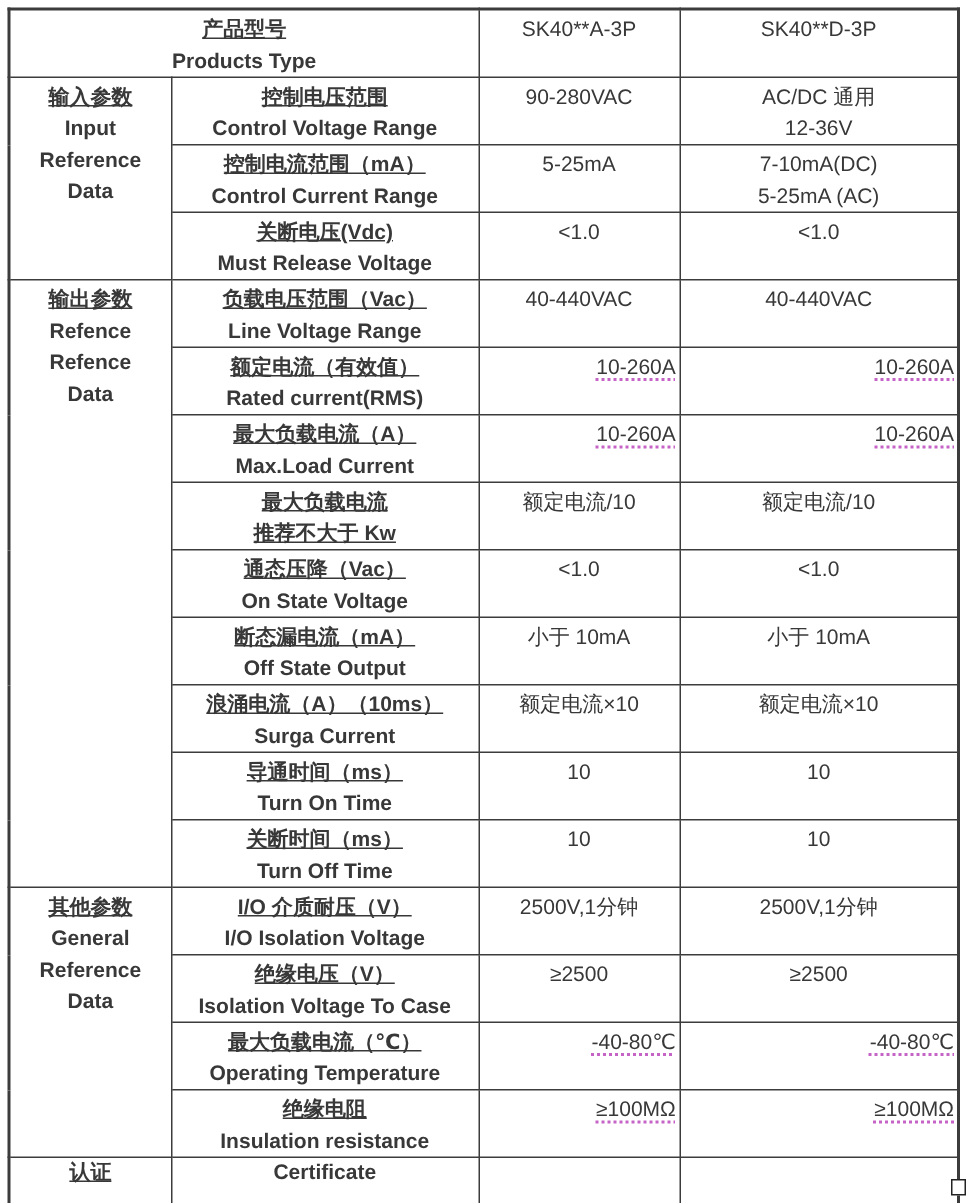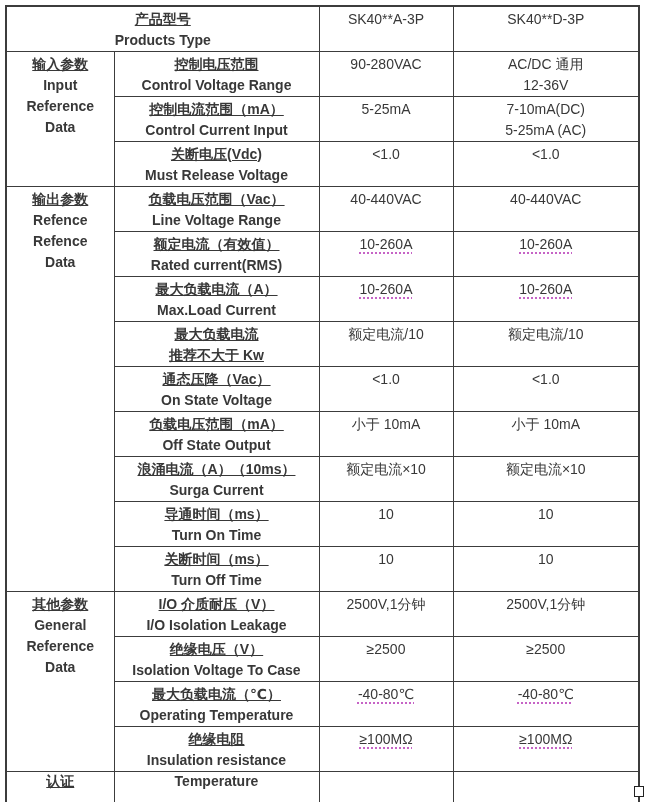--- a/index.html
+++ b/index.html
@@ -25,21 +25,21 @@
   }
   tr.r2{height:43px;}
   tr.r1{height:20px;}
   tr.rs{height:33px;}
   .zh{font-weight:bold;text-decoration:underline;}
   .en{font-weight:bold;}
   .vline{font-weight:normal;min-height:0;}
   .rg{font-weight:normal;margin-top:27px;}
   tr.r1 td{padding-top:0;line-height:19px;}
   
-  .sq{ text-decoration:underline dotted #c663c6 2px; text-underline-offset:3px; }
+  .sq{ text-decoration:underline dotted #c663c6 2px; text-underline-offset:3px;text-align:right; }
   
   .handle{
     position:absolute;left:634px;top:786px;width:8px;height:9px;
     border:1px solid #222;background:#fff;
   }
 </style>
 </head>
 <body>
 
 <table class="spec">
@@ -80,21 +80,21 @@
       <div class="vline"></div>
     </td>
     <td>
       <div class="vline">AC/DC 通用</div>
       <div class="vline">12-36V</div>
     </td>
   </tr>
   <tr class="r2">
     <td>
       <div class="zh">控制电流范围（mA）</div>
-      <div class="en">Control Current Input</div>
+      <div class="en">Control Current Range</div>
     </td>
     <td>
       <div class="vline">5-25mA</div>
     </td>
     <td>
       <div class="vline">7-10mA(DC)</div>
       <div class="vline">5-25mA (AC)</div>
     </td>
   </tr>
   <tr class="r2">
@@ -171,21 +171,21 @@
     </td>
     <td>
       <div class="vline">&lt;1.0</div>
     </td>
     <td>
       <div class="vline">&lt;1.0</div>
     </td>
   </tr>
   <tr class="r2">
     <td>
-      <div class="zh">负载电压范围（mA）</div>
+      <div class="zh">断态漏电流（mA）</div>
       <div class="en">Off State Output</div>
     </td>
     <td>
       <div class="vline">小于 10mA</div>
     </td>
     <td>
       <div class="vline">小于 10mA</div>
     </td>
   </tr>
   <tr class="r2">
@@ -227,21 +227,21 @@
 
   <tr class="r2">
     <td rowspan="4">
       <div class="zh">其他参数</div>
       <div class="en">General</div>
       <div class="en">Reference</div>
       <div class="en">Data</div>
     </td>
     <td>
       <div class="zh">I/O 介质耐压（V）</div>
-      <div class="en">I/O Isolation Leakage</div>
+      <div class="en">I/O Isolation Voltage</div>
     </td>
     <td>
       <div class="vline">2500V,1分钟</div>
     </td>
     <td>
       <div class="vline">2500V,1分钟</div>
     </td>
   </tr>
   <tr class="r2">
     <td>
@@ -278,21 +278,21 @@
     <td>
       <div class="vline sq">≥100MΩ</div>
     </td>
   </tr>
 
   <tr class="r1">
     <td>
       <div class="zh">认证</div>
     </td>
     <td>
-      <div class="en">Temperature</div>
+      <div class="en">Certificate</div>
     </td>
     <td>
       <div class="vline rg">CE</div>
     </td>
     <td>
       <div class="vline rg">CE</div>
     </td>
   </tr>
 
   <tr class="rs">

